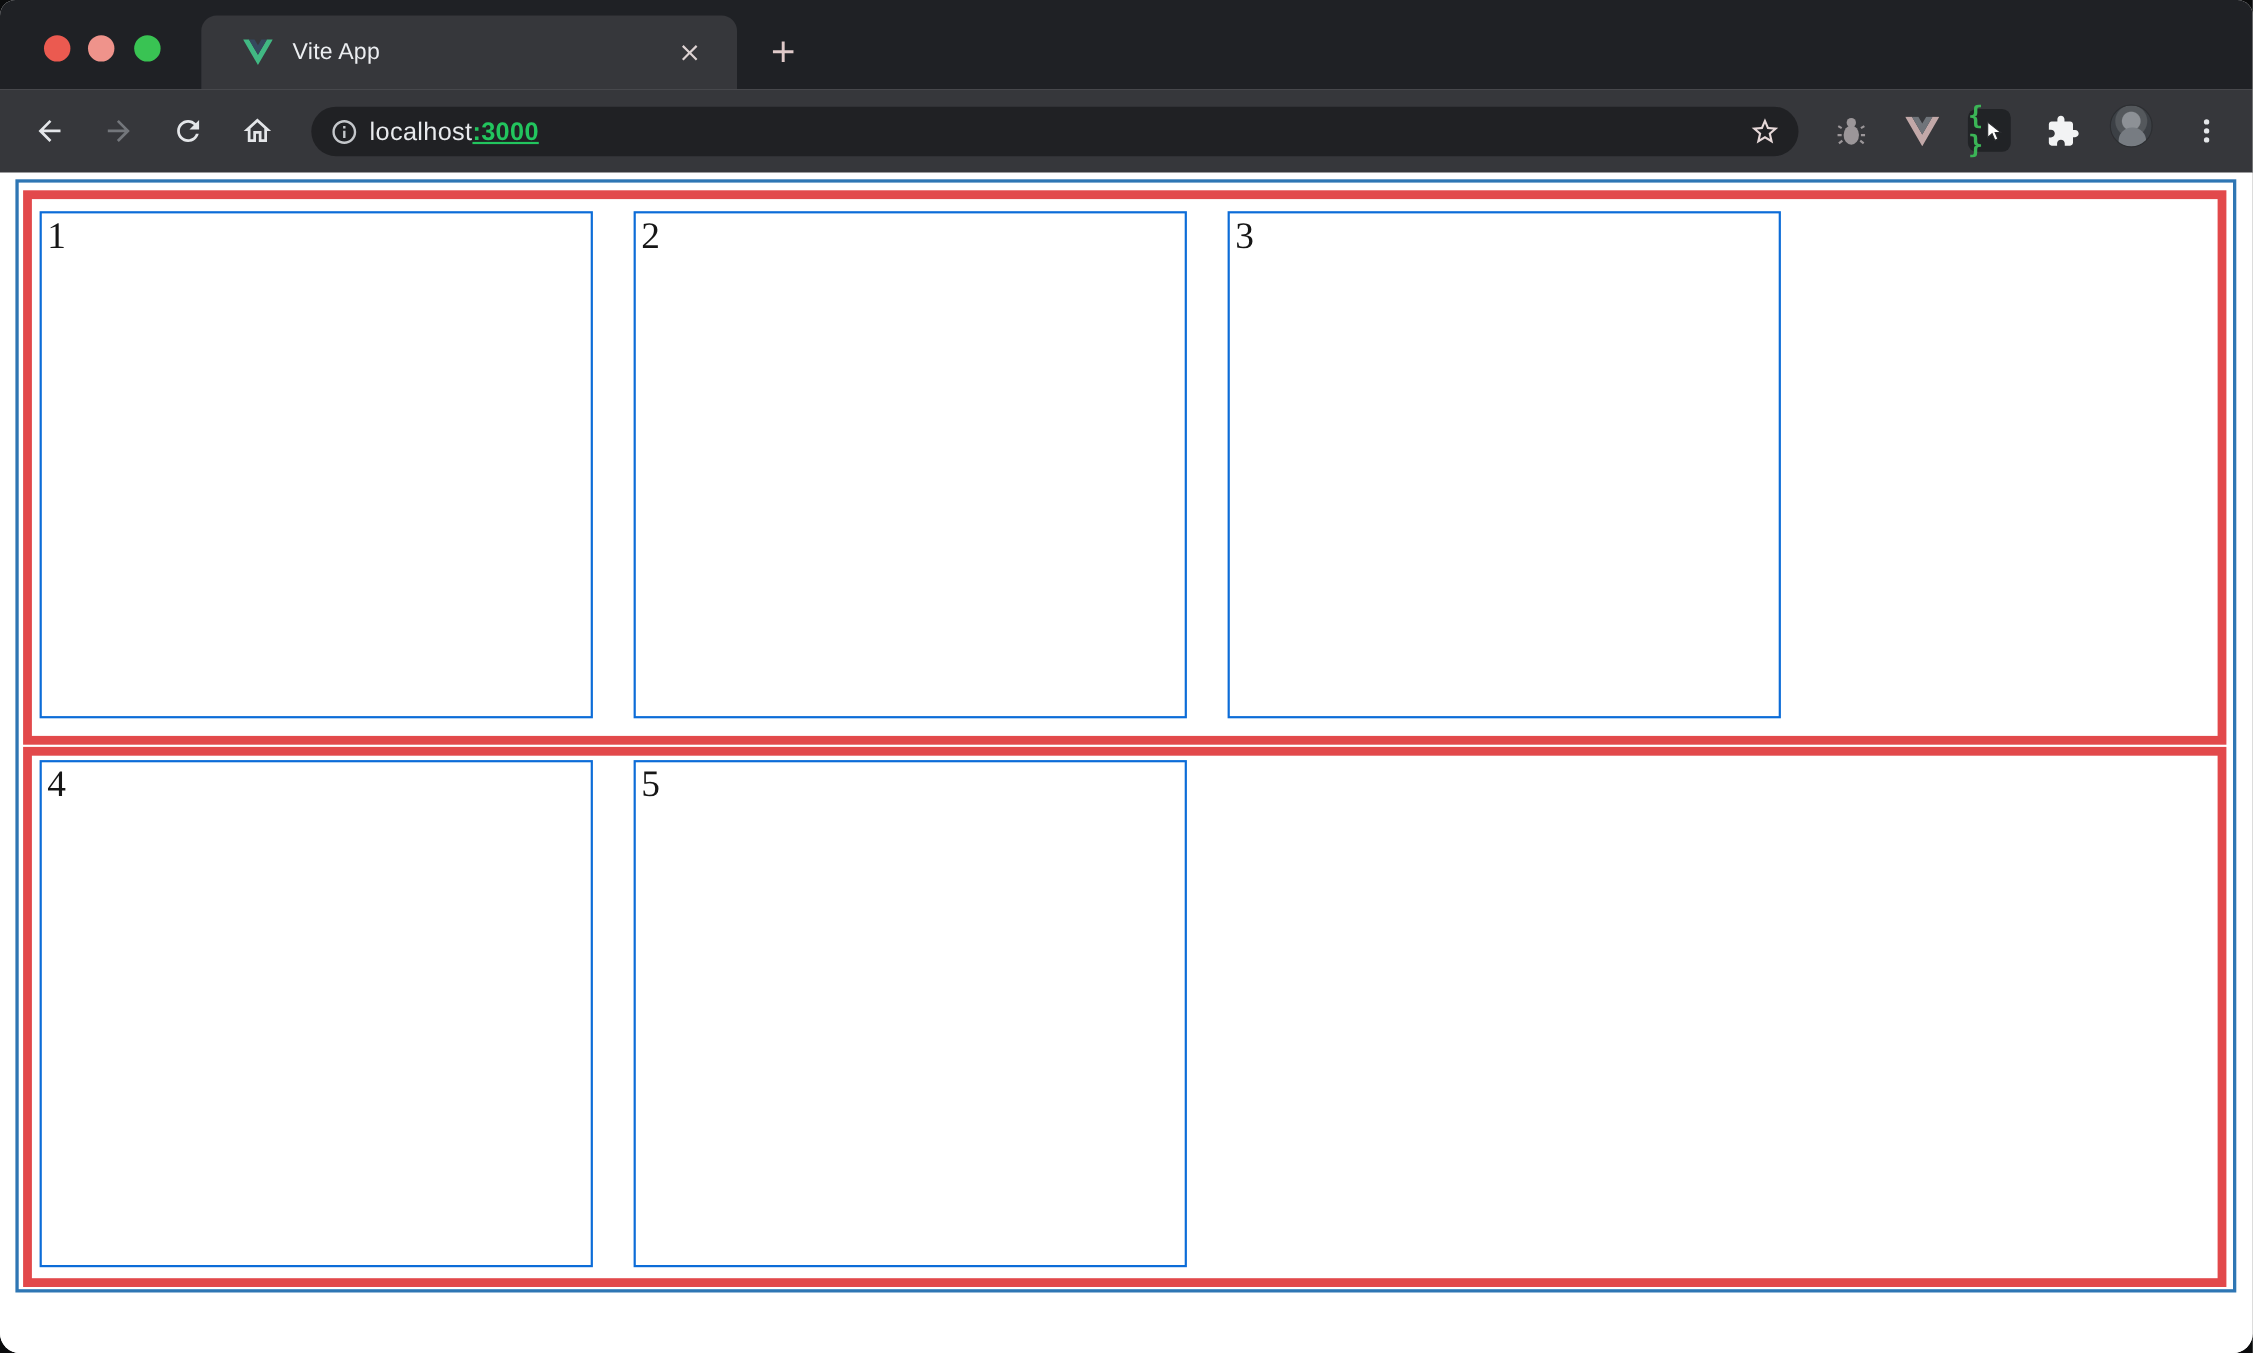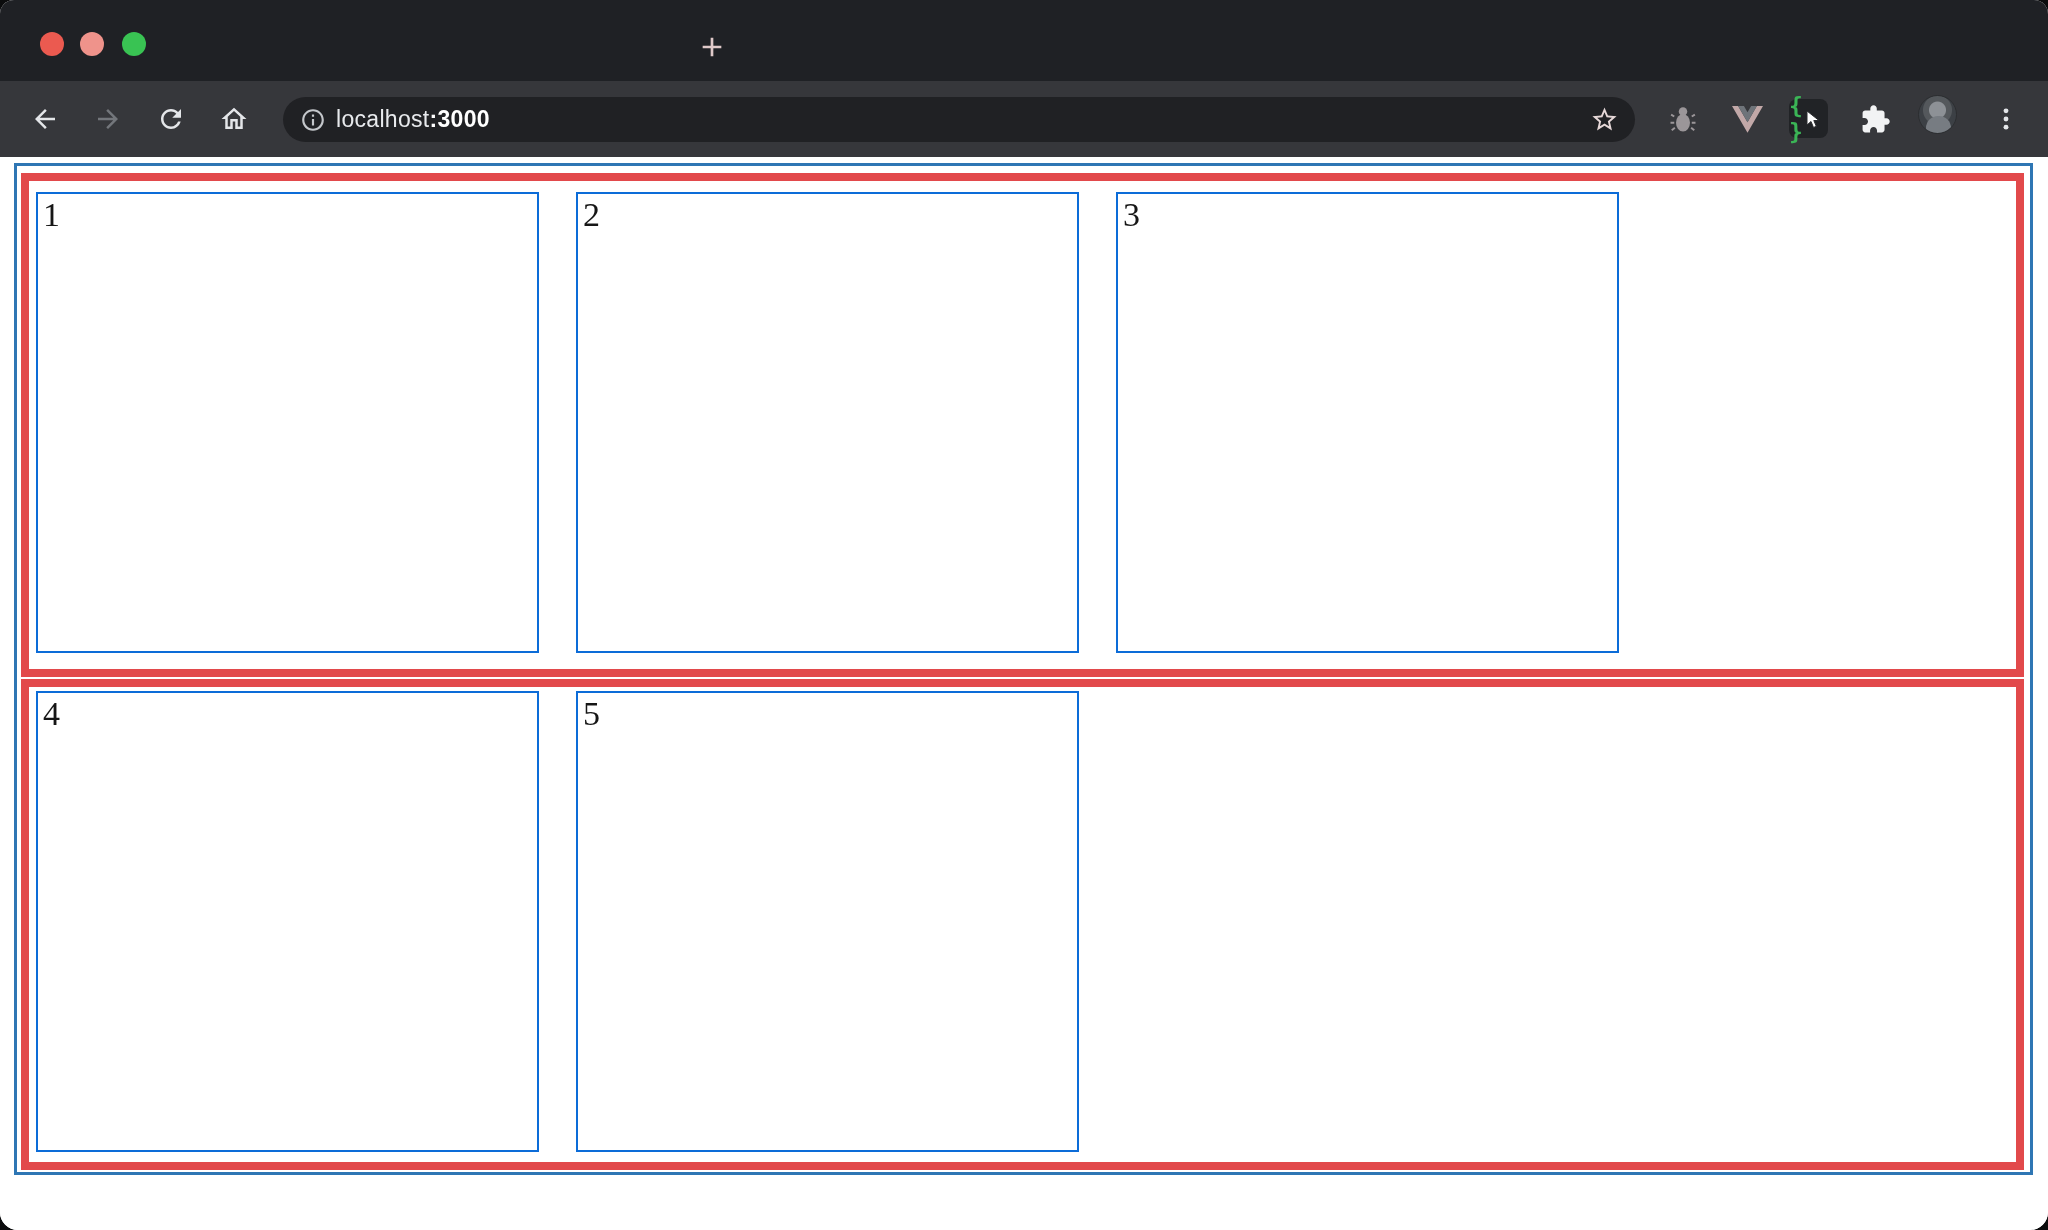--- a/index.html
+++ b/index.html
@@ -48,21 +48,21 @@
   .navbtn { position:absolute; top:23px; width:30px; height:30px; }
   .urlbar {
     position:absolute; left:283px; top:97px-81px; 
     top:16px; width:1352px; height:45px;
     background:#202124; border-radius:23px;
     display:flex; align-items:center;
   }
   .urlbar .info { width:26px; height:26px; margin-left:17px; flex:0 0 auto; }
   .urltext { margin-left:10px; font-size:23px; letter-spacing:.3px; flex:1 1 auto; white-space:nowrap; }
   .urltext .host { color:#e8eaed; font-weight:normal; }
-  .urltext .port { color:#ffffff; font-weight:bold; }
+  .urltext .port { color:#22c55e; font-weight:bold;text-decoration:underline; }
   .urlbar .star { width:29px; height:29px; margin-right:16px; flex:0 0 auto; }
   .extbtn { position:absolute; top:104px-81px; top:22px; width:32px; height:32px; display:flex; align-items:center; justify-content:center; }
   .braces-bg {
     position:absolute; left:1789px; top:18px; width:39px; height:39px;
     background:#212326; border-radius:8px;
     display:flex; align-items:center; justify-content:center;
   }
   .braces { font-family:"DejaVu Sans Mono", monospace; font-size:23px; color:#3bb556; font-weight:bold; letter-spacing:1px; position:relative; }
   .avatar {
     position:absolute; left:1918px; top:14px; width:39px; height:39px; border-radius:50%;
@@ -103,20 +103,32 @@
 </head>
 <body>
 
 <div class="window">
 
   <div class="tabstrip">
     <div class="traffic t-close"></div>
     <div class="traffic t-min"></div>
     <div class="traffic t-zoom"></div>
 
+    <div class="tab">
+      <svg class="favicon" viewBox="0 0 256 221">
+        <path fill="#41b883" d="M0 0l128 220.8L256 0h-51.2L128 132.48 50.56 0H0z"></path>
+        <path fill="#35495e" d="M50.56 0L128 133.12 205.44 0h-47.36L128 51.2 98.56 0H50.56z"></path>
+      </svg>
+      <span class="title">Vite App</span>
+      <span class="closebtn">
+        <svg width="24" height="24" viewBox="0 0 24 24" fill="#ded3d3">
+          <path d="M19 6.41L17.59 5 12 10.59 6.41 5 5 6.41 10.59 12 5 17.59 6.41 19 12 13.41 17.59 19 19 17.59 13.41 12z"></path>
+        </svg>
+      </span>
+    </div>
 
     <div class="newtab">
       <svg width="32" height="32" viewBox="0 0 24 24" fill="#dfc9c9">
         <path d="M19 13h-6v6h-2v-6H5v-2h6V5h2v6h6v2z"></path>
       </svg>
     </div>
   </div>
 
   <div class="toolbar">
 

